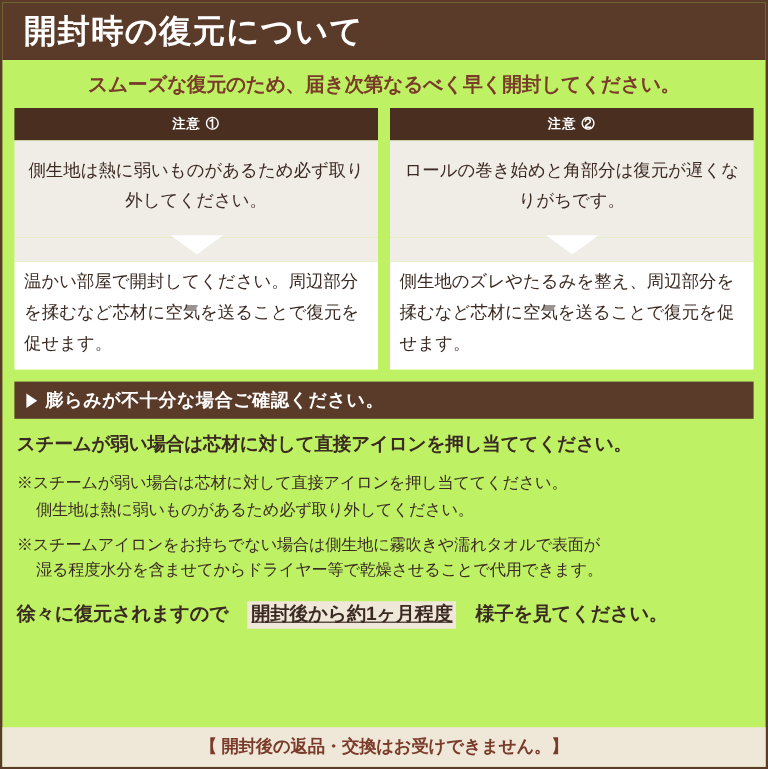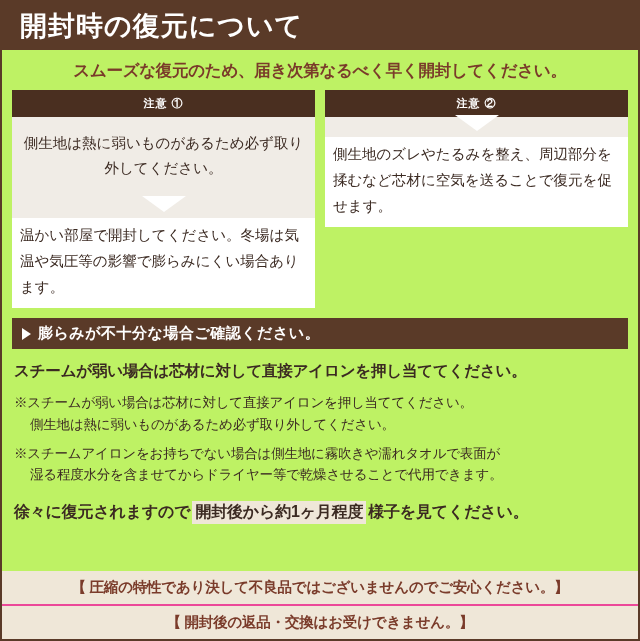--- a/index.html
+++ b/index.html
@@ -155,21 +155,22 @@
     font-size: 16px;
     font-weight: bold;
     letter-spacing: -0.2px;
     display: flex;
     align-items: center;
     flex-wrap: wrap;
   }
   .hl {
     background: #efe7d8;
     padding: 1px 3px;
-    margin: 0 2px;
+    margin: 0 16px;
+    text-decoration: underline;
   }
 
   
   .band {
     background: #efe7d8;
     color: #7a3b2a;
     text-align: center;
     font-size: 14.5px;
     font-weight: bold;
     padding: 7px 4px;
@@ -192,25 +193,26 @@
   <div class="lead">スムーズな復元のため、届き次第なるべく早く開封してください。</div>
 
   <div class="cols">
 
     <div class="col">
       <div class="col-head">注意 ①</div>
       <div class="col-body">側生地は熱に弱いものがあるため必ず取り外してください。</div>
       <div class="arrow-wrap">
         <div class="arrow"></div>
       </div>
-      <div class="col-body2">温かい部屋で開封してください。冬場は気温や気圧等の影響で膨らみにくい場合あります。</div>
+      <div class="col-body2">温かい部屋で開封してください。周辺部分を揉むなど芯材に空気を送ることで復元を促せます。</div>
     </div>
 
     <div class="col">
       <div class="col-head">注意 ②</div>
+      <div class="col-body">ロールの巻き始めと角部分は復元が遅くなりがちです。</div>
       <div class="arrow-wrap">
         <div class="arrow"></div>
       </div>
       <div class="col-body2">側生地のズレやたるみを整え、周辺部分を揉むなど芯材に空気を送ることで復元を促せます。</div>
     </div>
 
   </div>
 
   <div class="section-bar">
     <span class="tri"></span>
@@ -232,16 +234,15 @@
   </div>
 
   <div class="closing">
     <span>徐々に復元されますので</span>
     <span class="hl">開封後から約1ヶ月程度</span>
     <span>様子を見てください。</span>
   </div>
 
   <div class="spacer"></div>
 
-  <div class="band">【 圧縮の特性であり決して不良品ではございませんのでご安心ください。】</div>
   <div class="band">【 開封後の返品・交換はお受けできません。】</div>
 
 </div>
 
 </body></html>

